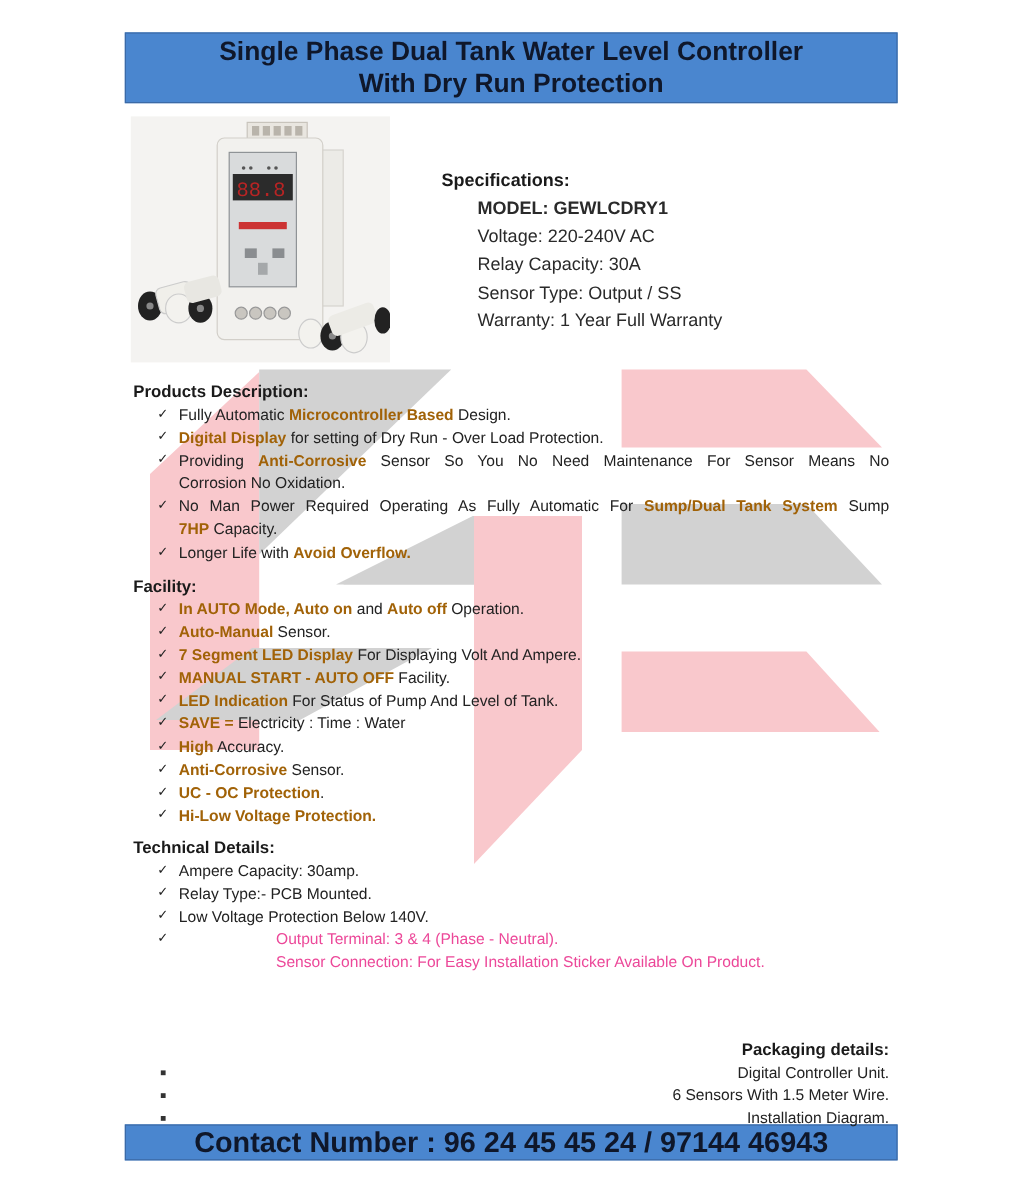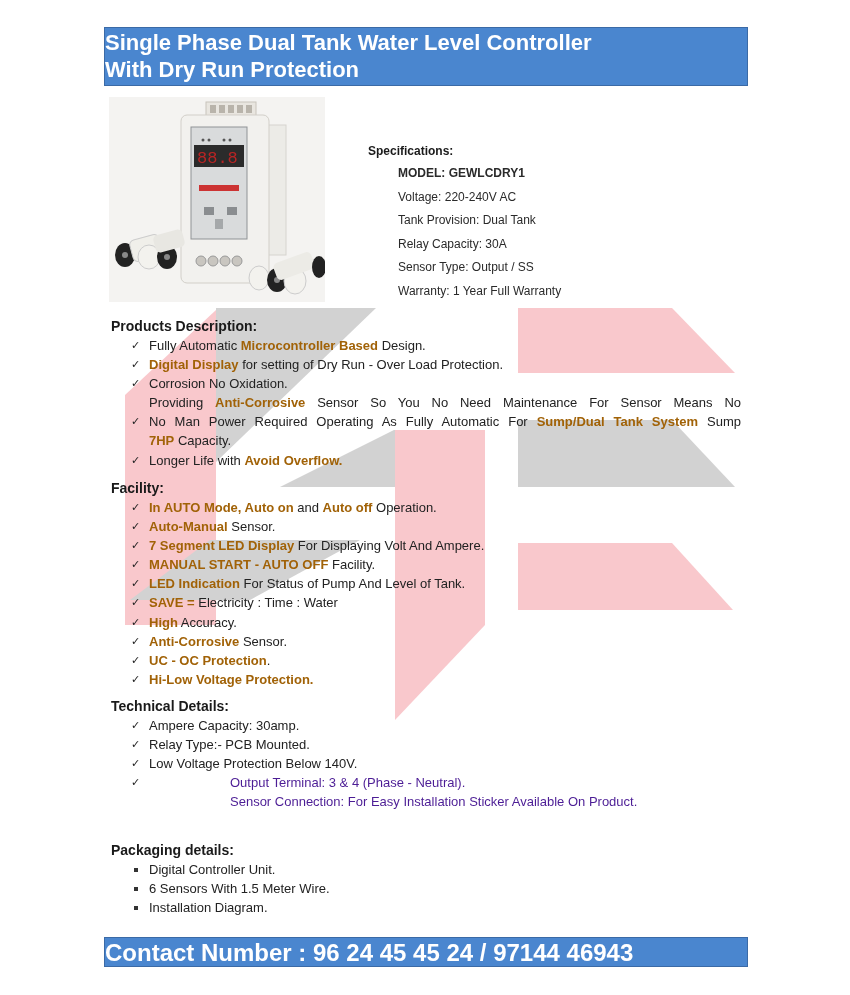--- a/index.html
+++ b/index.html
@@ -1,37 +1,37 @@
 <!DOCTYPE html>
 <html><head>
 <meta charset="utf-8">
 <style>
   html, body { margin: 0; padding: 0; background: #ffffff; }
   body { width: 850px; height: 995px; position: relative; overflow: hidden;
          font-family: "Liberation Sans", sans-serif; color: #1a1a1a; }
   .banner { position: absolute; left: 104px; width: 642px; background: #4a86cf;
-            border: 1px solid #3b6aa6; color: #ffffff; text-align: left;
+            border: 1px solid #3b6aa6; color: #0f172a; text-align: center;
             font-family: "Liberation Sans", sans-serif; font-weight: bold; }
   .banner-top { top: 27px; height: 56px; font-size: 22px; line-height: 27px; padding-top: 1px; }
   .banner-bottom { top: 937px; height: 28px; font-size: 24px; line-height: 29px; }
   .watermark { position: absolute; left: 0; top: 0; width: 850px; height: 995px; z-index: 0; }
   .content { position: absolute; z-index: 1; }
   .product-photo { position: absolute; left: 109px; top: 97px; width: 216px; height: 205px;
                    background: #f4f3f1; z-index: 1; }
-  .specs { left: 368px; top: 140px; font-size: 12px; }
+  .specs { left: 368px; top: 140px; font-size: 15px; }
   .specs .title { font-weight: bold; line-height: 22px; }
   .specs .row { padding-left: 30px; line-height: 23.6px; color: #2a2a2a; }
   .specs .row.bold { font-weight: bold; }
   .section { left: 111px; width: 630px; font-size: 13px; }
   .section h3 { margin: 0; font-size: 14px; font-weight: bold; line-height: 20px; }
   .section ul { list-style: none; margin: 0; padding: 0; }
   .section li { position: relative; padding-left: 38px; line-height: 19.1px; color: #222; }
   .section li .chk { position: absolute; left: 20px; top: 0; font-size: 11px; }
   .section b { font-weight: bold; color: #a16207; }
-  .indent { padding-left: 119px; line-height: 19.1px; color: #4c1d95; }
+  .indent { padding-left: 119px; line-height: 19.1px; color: #ec4899; }
   .sq { position: absolute; left: 23px; top: 8px; width: 4px; height: 4px; background: #333; }
 </style>
 </head>
 <body>
 
 <svg class="watermark" viewBox="0 0 850 995" width="850" height="995">
 
   <polygon points="125,395 216,310 216,625 125,625" fill="#f9c8cc"></polygon>
 
   <polygon points="216,308 376,308 216,462" fill="#d2d2d2"></polygon>
@@ -110,41 +110,40 @@
       <rect x="165" y="160" width="40" height="18" rx="5" fill="#ecebe6" transform="rotate(-20 185 169)"></rect>
       <ellipse cx="210" cy="170" rx="7" ry="11" fill="#222"></ellipse>
     </g>
   </svg>
 </div>
 
 <div class="content specs">
   <div class="title">Specifications:</div>
   <div class="row bold">MODEL: GEWLCDRY1</div>
   <div class="row">Voltage: 220-240V AC</div>
-  <div class="row">Tank Provision: Dual Tank</div>
   <div class="row">Relay Capacity: 30A</div>
   <div class="row">Sensor Type: Output / SS</div>
   <div class="row">Warranty: 1 Year Full Warranty</div>
 </div>
 
 <div class="content section" style="top:316px;">
   <h3>Products Description:</h3>
   <ul>
     <li>
       <span class="chk">✓</span>
       <span>Fully Automatic </span><b>Microcontroller Based</b><span> Design.</span>
     </li>
     <li>
       <span class="chk">✓</span>
       <b>Digital Display</b><span> for setting of Dry Run - Over Load Protection.</span>
     </li>
     <li>
       <span class="chk">✓</span>
+      <div style="text-align:justify; text-align-last:justify;"><span>Providing </span><b>Anti-Corrosive</b><span> Sensor So You No Need Maintenance For Sensor Means No</span></div>
       <div>Corrosion No Oxidation.</div>
-      <div style="text-align:justify; text-align-last:justify;"><span>Providing </span><b>Anti-Corrosive</b><span> Sensor So You No Need Maintenance For Sensor Means No</span></div>
     </li>
     <li>
       <span class="chk">✓</span>
       <div style="text-align:justify; text-align-last:justify;"><span>No Man Power Required Operating As Fully Automatic For </span><b>Sump/Dual Tank System</b><span> Sump</span></div>
       <div><b>7HP</b><span> Capacity.</span></div>
     </li>
     <li>
       <span class="chk">✓</span>
       <span>Longer Life with </span><b>Avoid Overflow.</b>
     </li>
@@ -213,21 +212,21 @@
       <span>Low Voltage Protection Below 140V.</span>
     </li>
     <li>
       <span class="chk">✓</span>
     </li>
   </ul>
   <div class="indent">Output Terminal: 3 &amp; 4 (Phase - Neutral).</div>
   <div class="indent">Sensor Connection: For Easy Installation Sticker Available On Product.</div>
 </div>
 
-<div class="content section" style="top:840px;">
+<div class="content section" style="top:864px;text-align:right;">
   <h3>Packaging details:</h3>
   <ul>
     <li>
       <span class="sq"></span>
       <span>Digital Controller Unit.</span>
     </li>
     <li>
       <span class="sq"></span>
       <span>6 Sensors With 1.5 Meter Wire.</span>
     </li>

